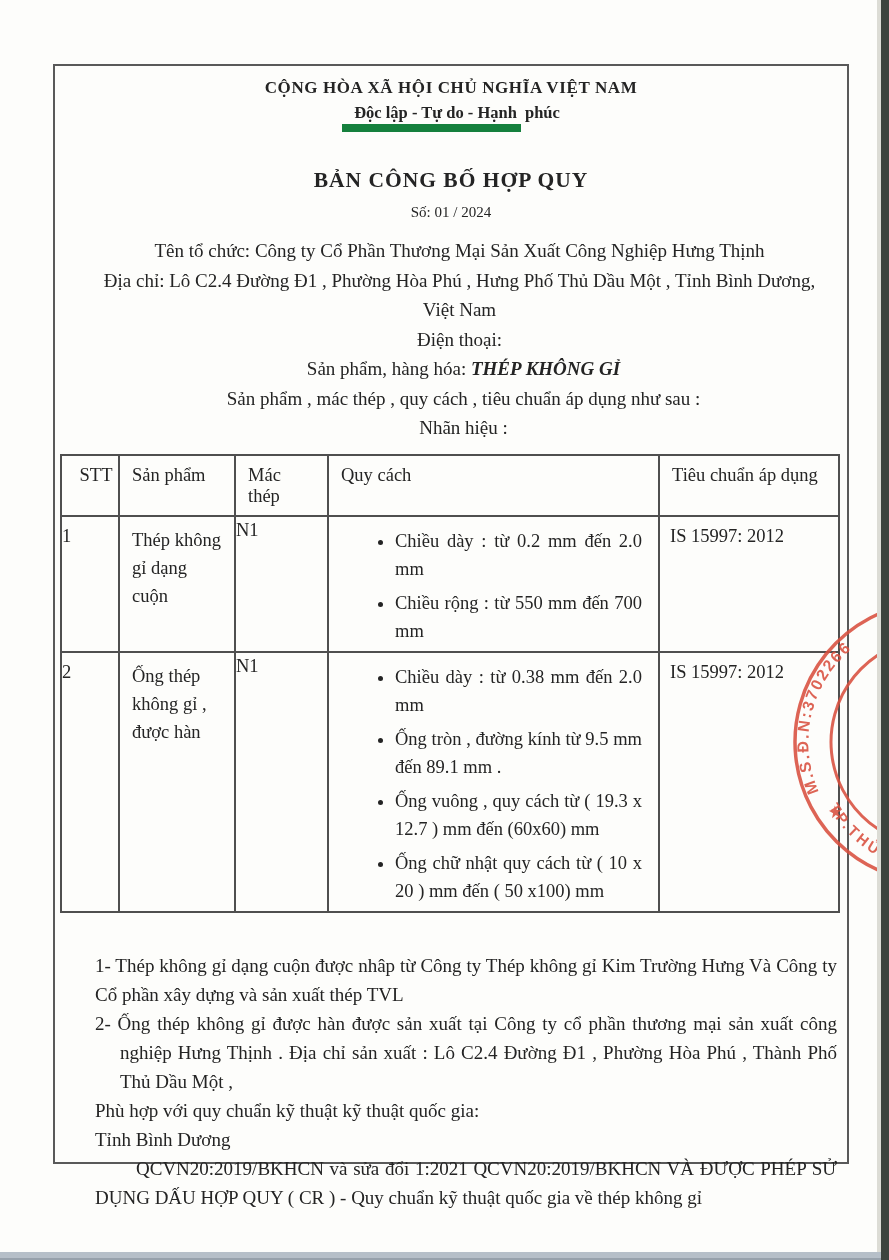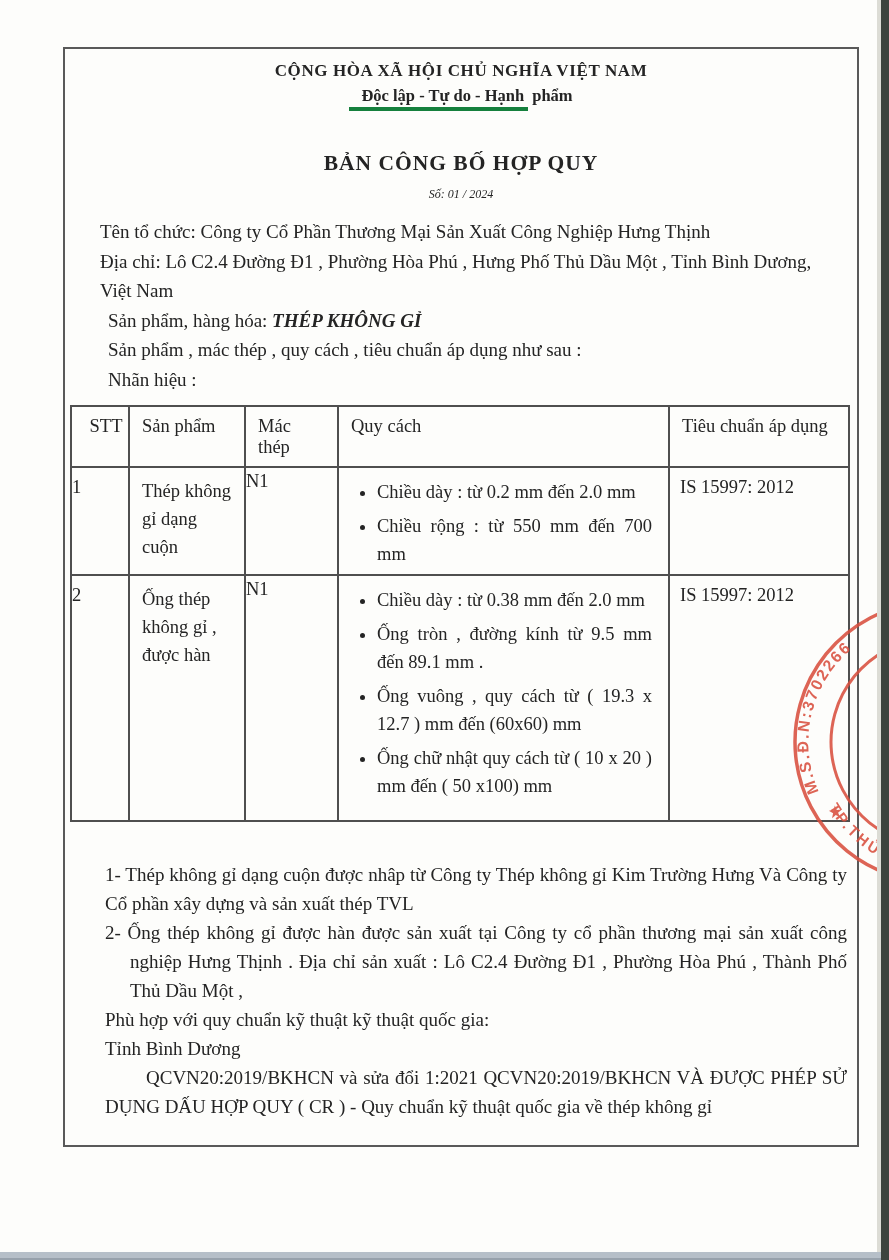--- a/index.html
+++ b/index.html
@@ -11,51 +11,50 @@
     overflow: hidden;
     font-family: "Liberation Serif", "DejaVu Serif", serif;
     color: #242424;
   }
   
   .edge-light { position:absolute; top:0; right:8px; width:4px; height:100%; background:#dcdcd5; }
   .edge-dark  { position:absolute; top:0; right:0;  width:8px; height:100%; background:#3d443e; }
   .scan-band  { position:absolute; bottom:0; left:0; right:8px; height:8px; background:#b6bfc8; border-bottom:2px solid #97a1ab; }
 
   .frame {
-    position: absolute; left: 53px; top: 47px;
+    position: absolute; left: 53px; top: 64px;
     width: 796px; height: 1100px;
     border: 2px solid #595959;
-    margin-left: 10px;
   }
 
   .doc-header { text-align: center; padding-top: 12px; }
   .nat1 { font-size: 17px; font-weight: bold; letter-spacing: .6px; }
   .nat2 { font-size: 16.5px; font-weight: bold; margin-top: 5px; }
-  .nat2 .underlined { border-bottom: 4px solid #15803d; padding: 0 4px 2px 12px; }
+  .nat2 .underlined { border-bottom: 8px solid #15803d; padding: 0 4px 2px 12px; }
   .doc-title { font-size: 21.5px; font-weight: bold; letter-spacing: 1px; margin-top: 45px; }
-  .doc-no { font-size: 12px; margin-top: 11px; font-style: italic; }
+  .doc-no { font-size: 15px; margin-top: 11px; }
 
   .info { margin: 15px 18px 0 35px; font-size: 19px; line-height: 29.5px; }
-  .info p { margin: 0; }
+  .info p { margin: 0; text-align: center; }
   .indent8 { margin-left: 8px !important; }
   .bold { font-weight: bold; font-style: italic; }
 
   table.spec {
     border-collapse: collapse; table-layout: fixed;
     width: 778px; margin: 11px 0 0 5px;
     font-size: 18.5px;
   }
   table.spec th, table.spec td { border: 2px solid #4f4f4f; vertical-align: top; font-weight: normal; text-align: left; }
   table.spec th { padding: 9px 10px 8px 12px; height: 45px; }
   table.spec th.c { text-align: center; padding-left: 14px; padding-right: 2px; }
   td.stt { text-align: center; padding-top: 9px; }
   td.sp  { padding: 9px 9px 8px 12px; text-align: justify; line-height: 28px; }
   td.mac { text-align: center; padding-top: 3px; }
   td.qc  { padding: 4px 14px 0 0; }
-  td.qc ul { margin: 6px 0 0 0; padding-left: 38px; }
+  td.qc ul { margin: 6px 0 0 0; padding-left: 66px; }
   td.qc li { margin-bottom: 6px; line-height: 28px; text-align: justify; padding-right: 2px; }
   td.tc  { padding: 9px 6px 0 10px; }
   tr.r1 { height: 92px; }
   tr.r2 { height: 246px; }
 
   .notes { margin: 38px 10px 0 40px; font-size: 19px; line-height: 29px; }
   .notes p { margin: 0; }
   .note-just { text-align: justify; }
   .hang { padding-left: 25px; text-indent: -25px; }
   .pull3 { margin-left: -4px; }
@@ -68,28 +67,29 @@
 </style>
 </head>
 <body>
 
 <div class="page">
 
   <div class="frame">
 
     <div class="doc-header">
       <div class="nat1">CỘNG HÒA XÃ HỘI CHỦ NGHĨA VIỆT NAM</div>
-      <div class="nat2"><span class="underlined">Độc lập - Tự do - Hạnh</span><span> phẩm</span></div>
+      <div class="nat2"><span class="underlined">Độc lập - Tự do - Hạnh</span><span> phúc</span></div>
       <div class="doc-title">BẢN CÔNG BỐ HỢP QUY</div>
       <div class="doc-no">Số: 01 / 2024</div>
     </div>
 
     <div class="info">
       <p>Tên tổ chức: Công ty Cổ Phần Thương Mại Sản Xuất Công Nghiệp Hưng Thịnh</p>
       <p>Địa chỉ: Lô C2.4 Đường Đ1 , Phường Hòa Phú , Hưng Phố Thủ Dầu Một , Tỉnh Bình Dương, Việt Nam</p>
+      <p>Điện thoại:</p>
       <p class="indent8"><span>Sản phẩm, hàng hóa: </span><span class="bold">THÉP KHÔNG GỈ</span></p>
       <p class="indent8">Sản phẩm , mác thép , quy cách , tiêu chuẩn áp dụng như sau :</p>
       <p class="indent8">Nhãn hiệu :</p>
     </div>
 
     <table class="spec">
       <colgroup>
           <col style="width:58px">
           <col style="width:116px">
           <col style="width:93px">

